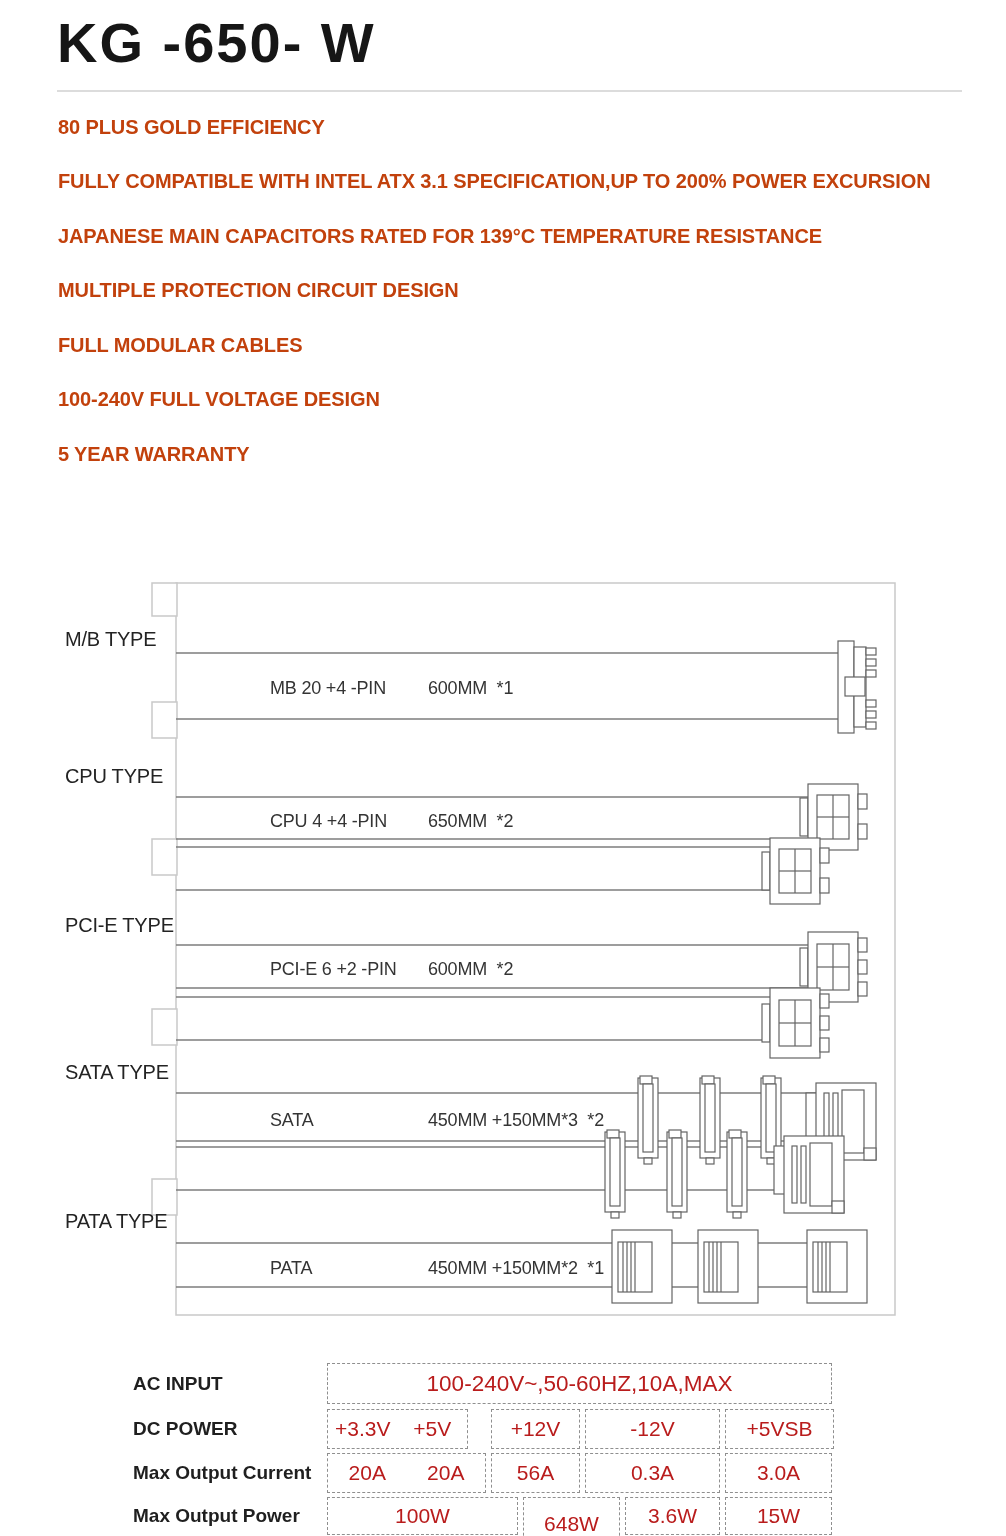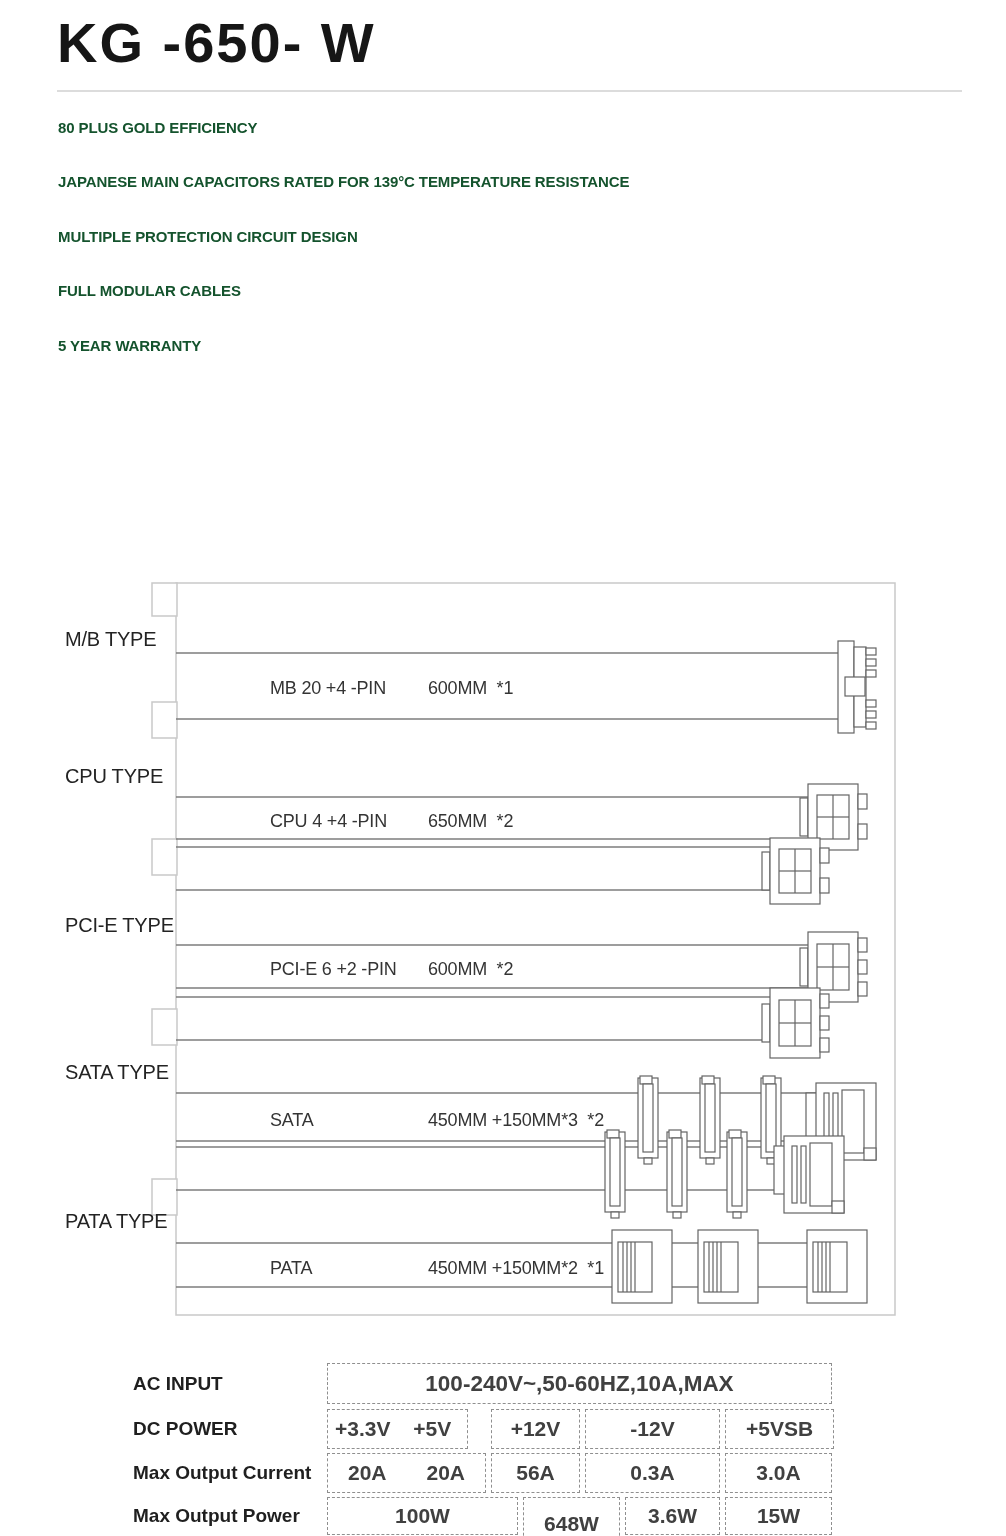--- a/index.html
+++ b/index.html
@@ -14,54 +14,56 @@
   }
   .divider {
     position:absolute; left:57px; top:90px; width:905px; height:2px;
     background:#dcdcdc;
   }
   .features {
     position:absolute; left:58px; top:100px; margin:0; padding:0; list-style:none;
   }
   .features li {
     height:54.5px; display:flex; align-items:center;
-    font-size:15px; font-weight:700; letter-spacing:-0.1px; color:#14532d;
+    font-size:20px; font-weight:700; letter-spacing:-0.1px; color:#c2410c;
     white-space:nowrap;
   }
   .diagram { position:absolute; left:0; top:570px; width:1006px; height:766px; }
   .diagram text { fill:#2e2e2e; }
   .diagram .tlabel { font-size:20px; letter-spacing:-0.2px; fill:#232323; }
   .diagram .clabel { font-size:18px; letter-spacing:-0.2px; fill:#343434; }
   .spec-label {
     position:absolute; left:133px; display:flex; align-items:center;
     font-size:19px; font-weight:700; color:#1f1f1f; white-space:nowrap;
   }
   .cell {
     position:absolute; box-sizing:border-box;
     border:1.5px dashed #8f8f8f;
     display:flex; align-items:center; justify-content:center;
-    font-size:21px; font-weight:700; color:#404040; white-space:nowrap;
+    font-size:21px; font-weight:400; color:#b91c1c; white-space:nowrap;
   }
   .cell.wide { font-size:22.5px; }
   .cell.split { justify-content:space-around; }
   .cell.split span { flex:1; text-align:center; }
 </style>
 </head>
 <body>
 
 <div class="page">
 
   <h1 class="title">KG -650- W</h1>
   <div class="divider"></div>
 
   <ul class="features">
     <li>80 PLUS GOLD EFFICIENCY</li>
+    <li>FULLY COMPATIBLE WITH INTEL ATX 3.1 SPECIFICATION,UP TO 200% POWER EXCURSION</li>
     <li>JAPANESE MAIN CAPACITORS RATED FOR 139°C TEMPERATURE RESISTANCE</li>
     <li>MULTIPLE PROTECTION CIRCUIT DESIGN</li>
     <li>FULL MODULAR CABLES</li>
+    <li>100-240V FULL VOLTAGE DESIGN</li>
     <li>5 YEAR WARRANTY</li>
   </ul>
 
   <svg class="diagram" viewBox="0 570 1006 766" xmlns="http://www.w3.org/2000/svg">
     <defs>
       <g id="eps-conn" stroke="#646464" stroke-width="1.2" fill="#fff">
         <rect x="0" y="16" width="8" height="38"></rect>
         <rect x="8" y="2" width="50" height="66"></rect>
         <rect x="17" y="13" width="32" height="44" fill="none"></rect>
         <line x1="33" y1="13" x2="33" y2="57"></line>

